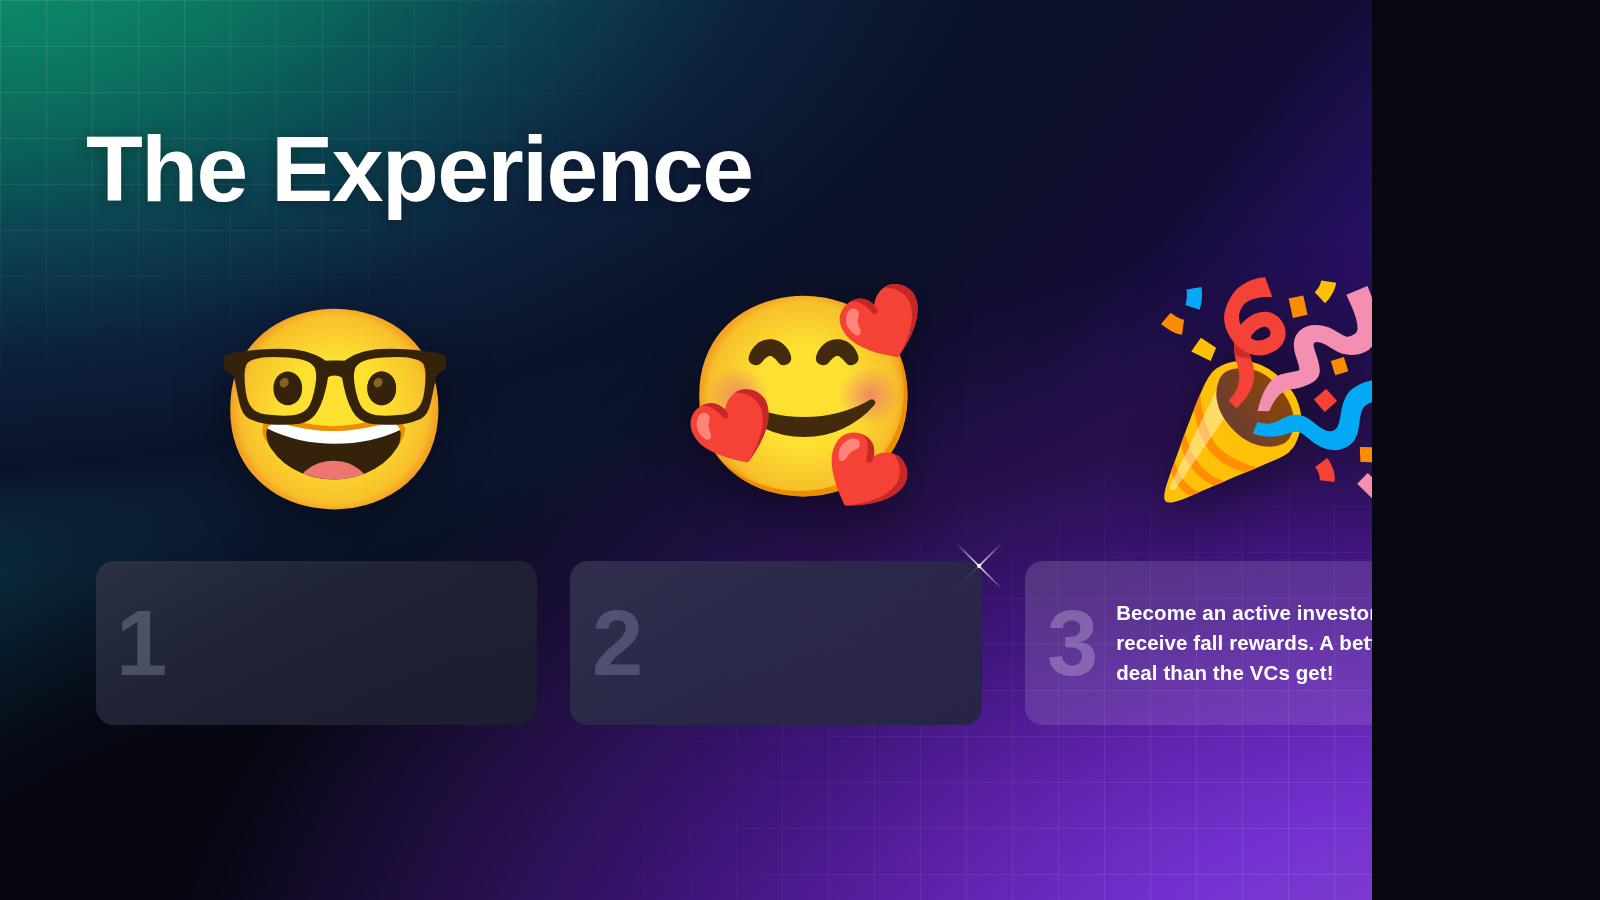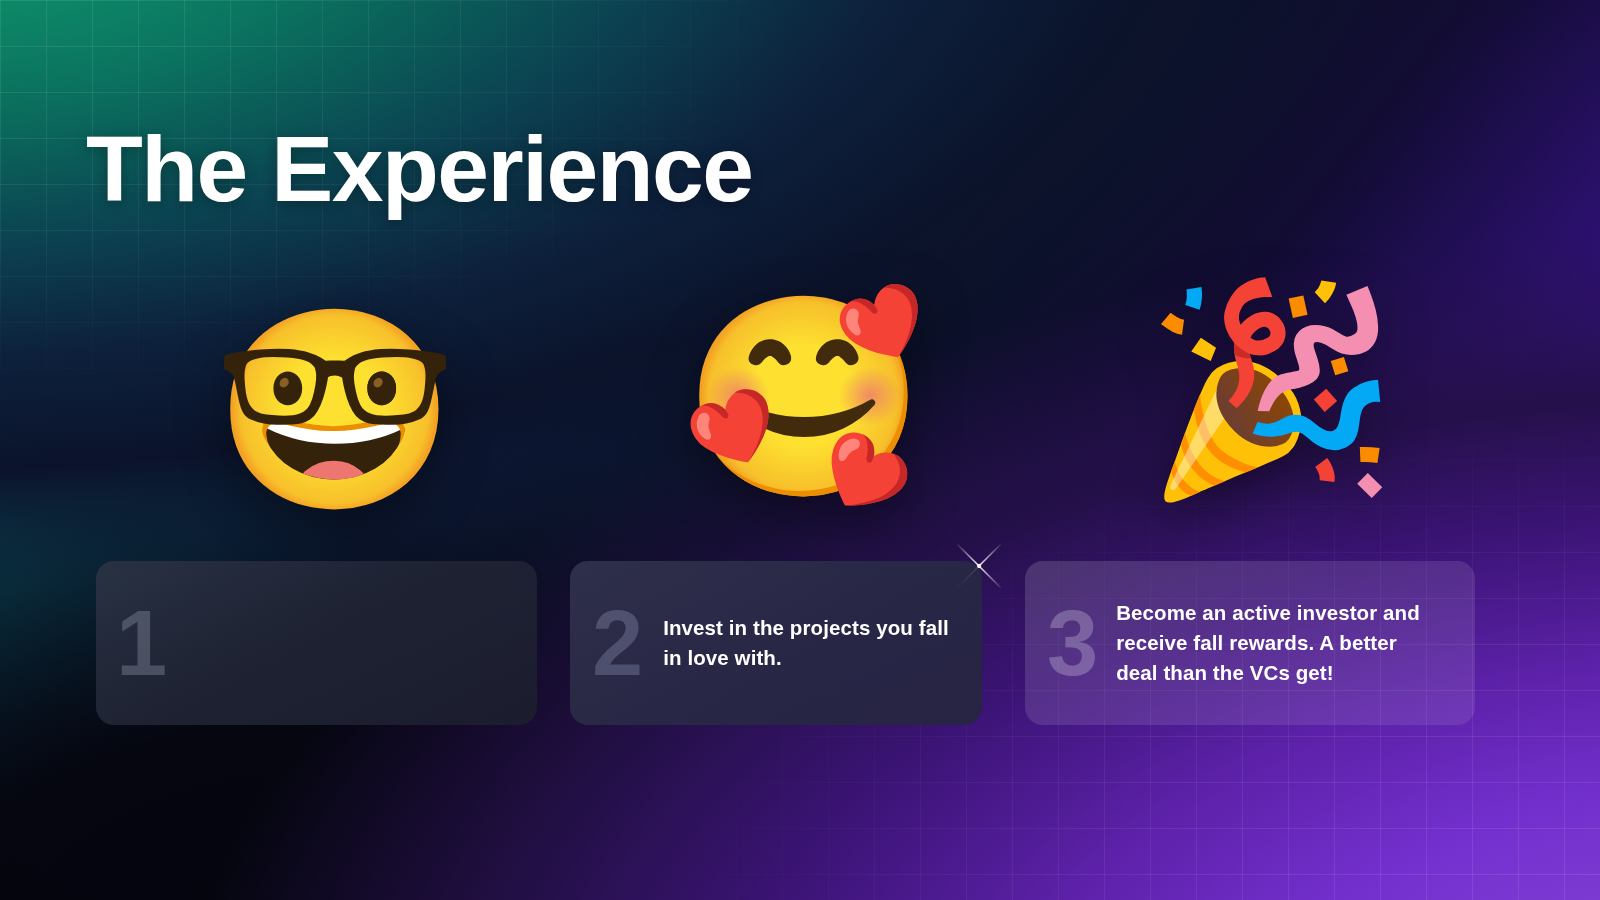--- a/index.html
+++ b/index.html
@@ -2,21 +2,21 @@
 <html><head>
 <meta charset="utf-8">
 <style>
   html, body {
     margin: 0;
     padding: 0;
     background: #06070f;
   }
   #stage {
     position: relative;
-    width: 1600px;
+    width: 1372px;
     height: 900px;
     overflow: hidden;
     font-family: "Liberation Sans", "DejaVu Sans", sans-serif;
     background: #0a0d1e;
   }
 
   
   .bg-base {
     position: absolute;
     inset: 0;
@@ -176,21 +176,20 @@
     <path d="M48 4 L4 48" stroke="url(#spk2)" stroke-width="1.6" fill="none"></path>
     <circle cx="26" cy="26" r="2.2" fill="rgba(255,255,255,0.9)"></circle>
   </svg>
 
   <div class="card card-1">
     <div class="card-num">1</div>
   </div>
 
   <div class="card card-2">
     <div class="card-num">2</div>
-    <div class="card-text">Invest in the projects you fall in love with.</div>
   </div>
 
   <div class="card card-3">
     <div class="card-num">3</div>
     <div class="card-text">Become an active investor and receive fall rewards. A better deal than the VCs get!</div>
   </div>
 
 </div>
 
 </body></html>

